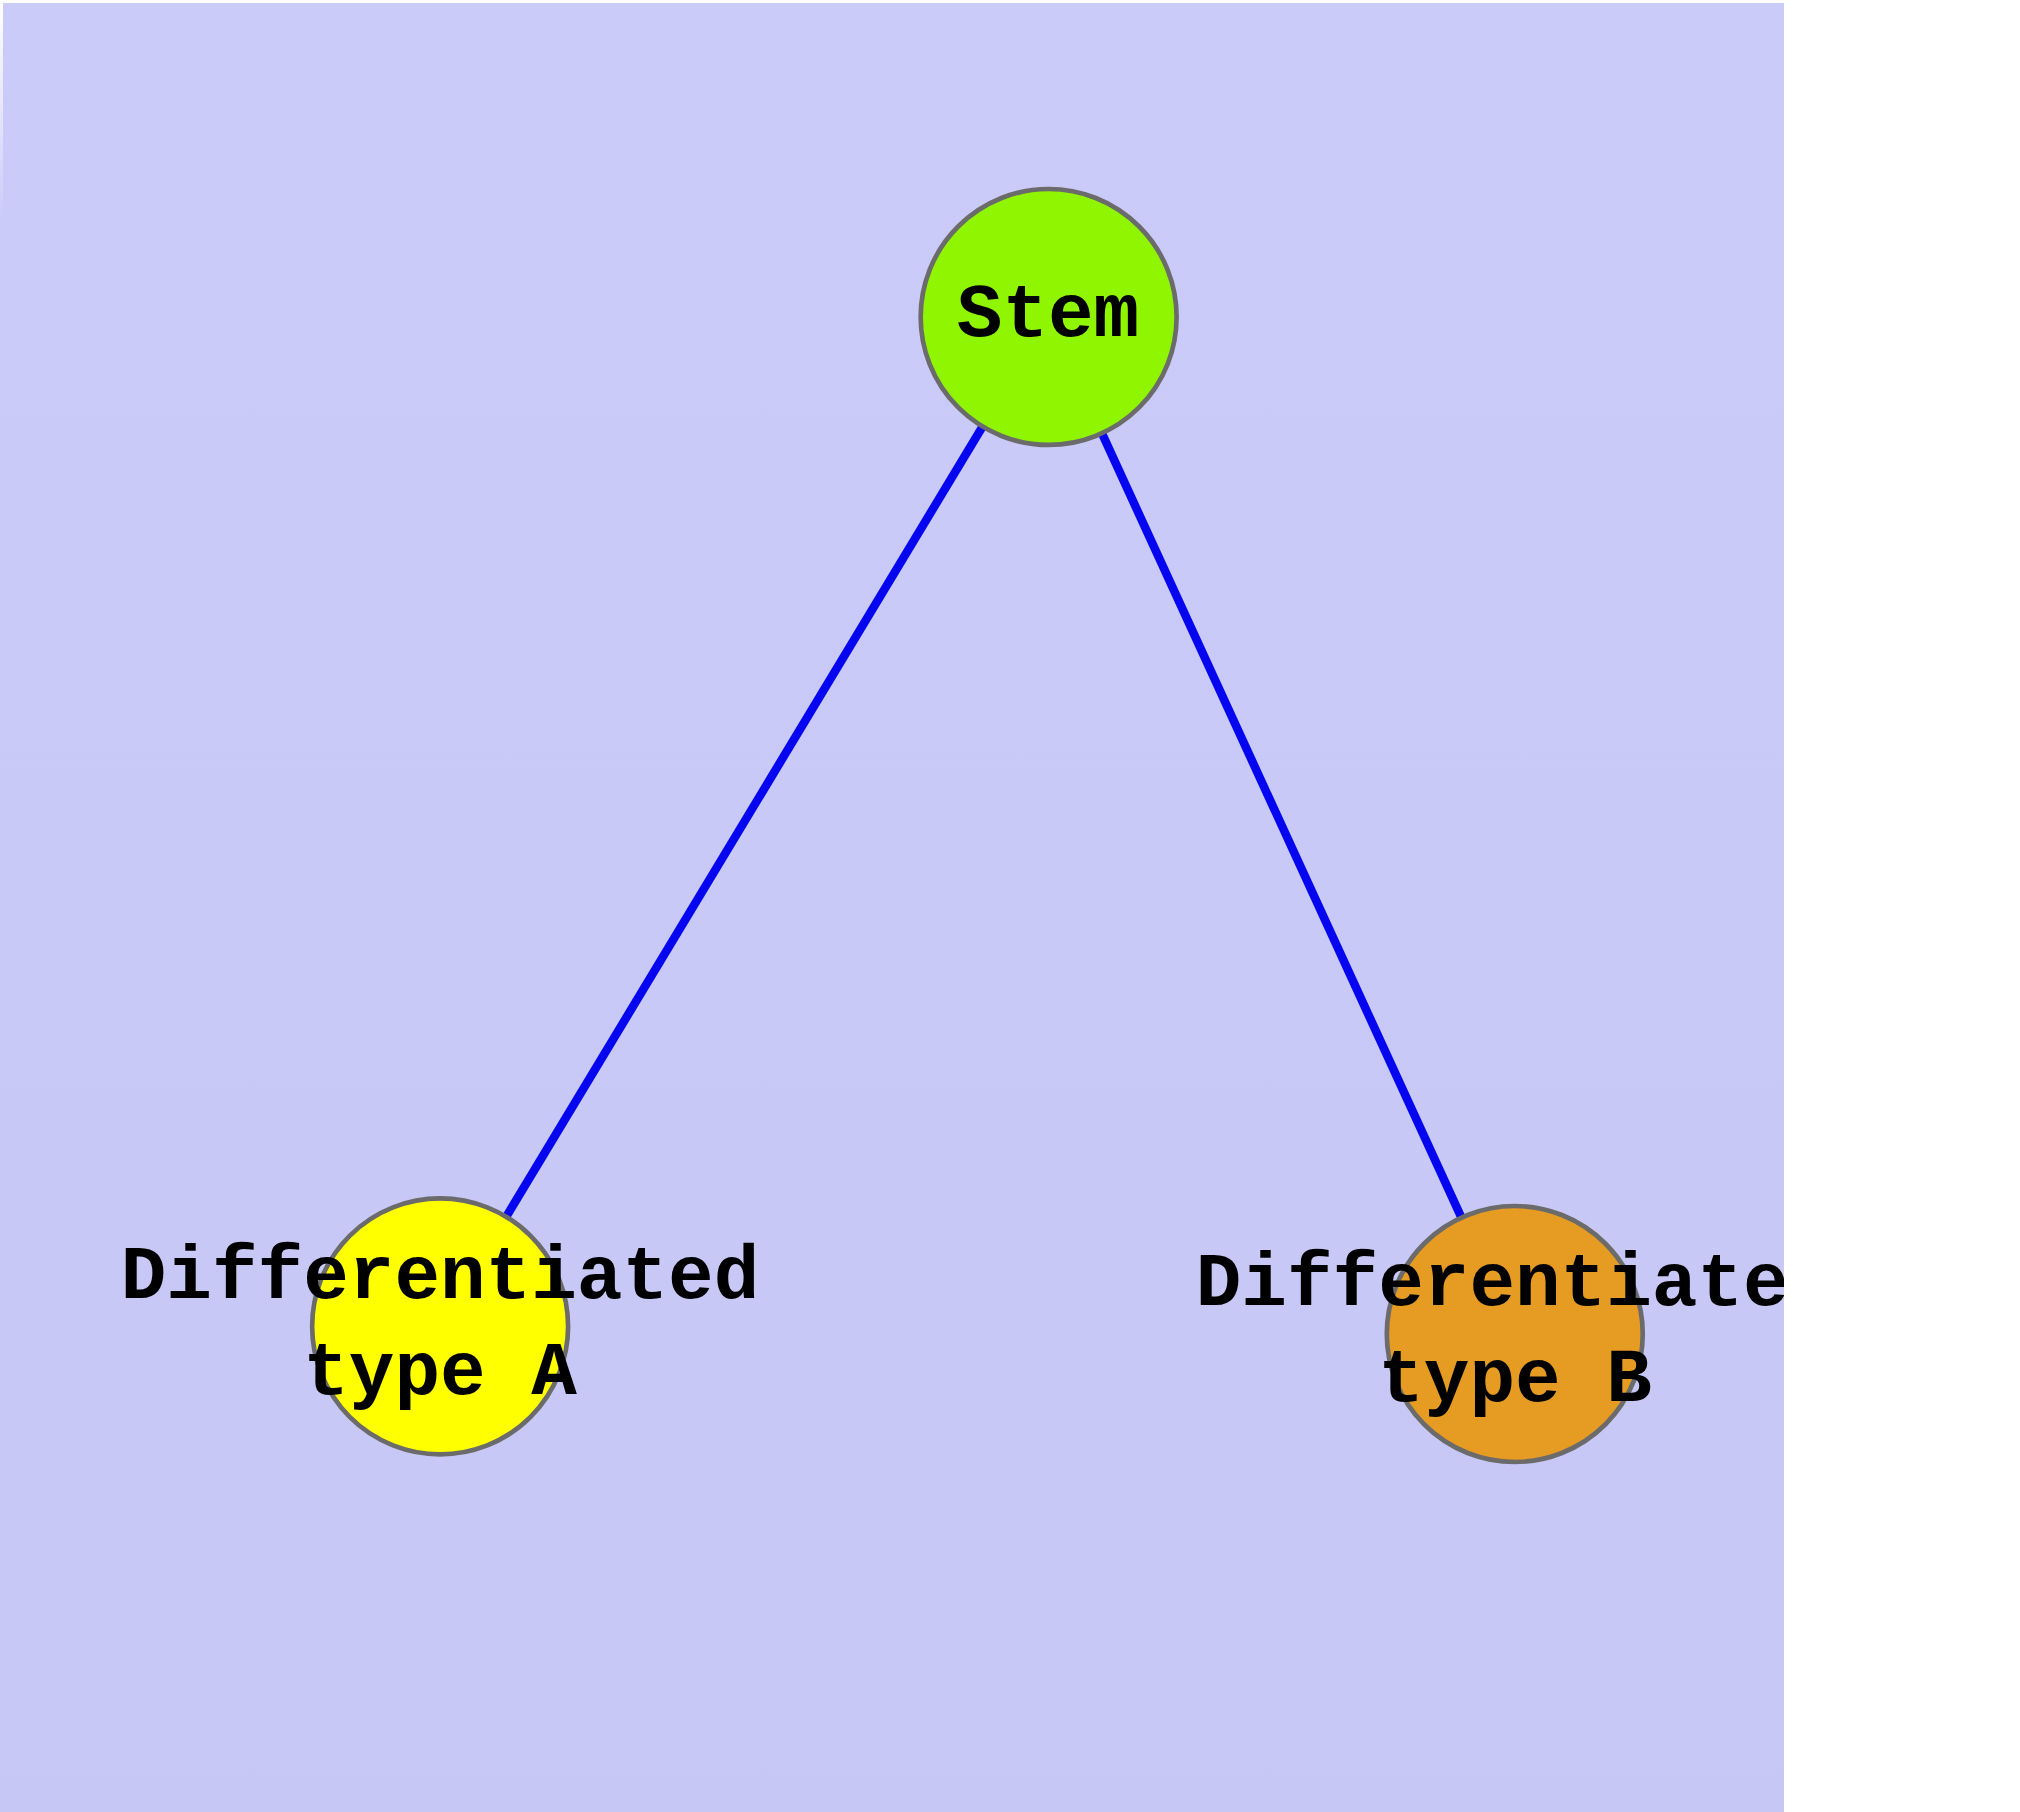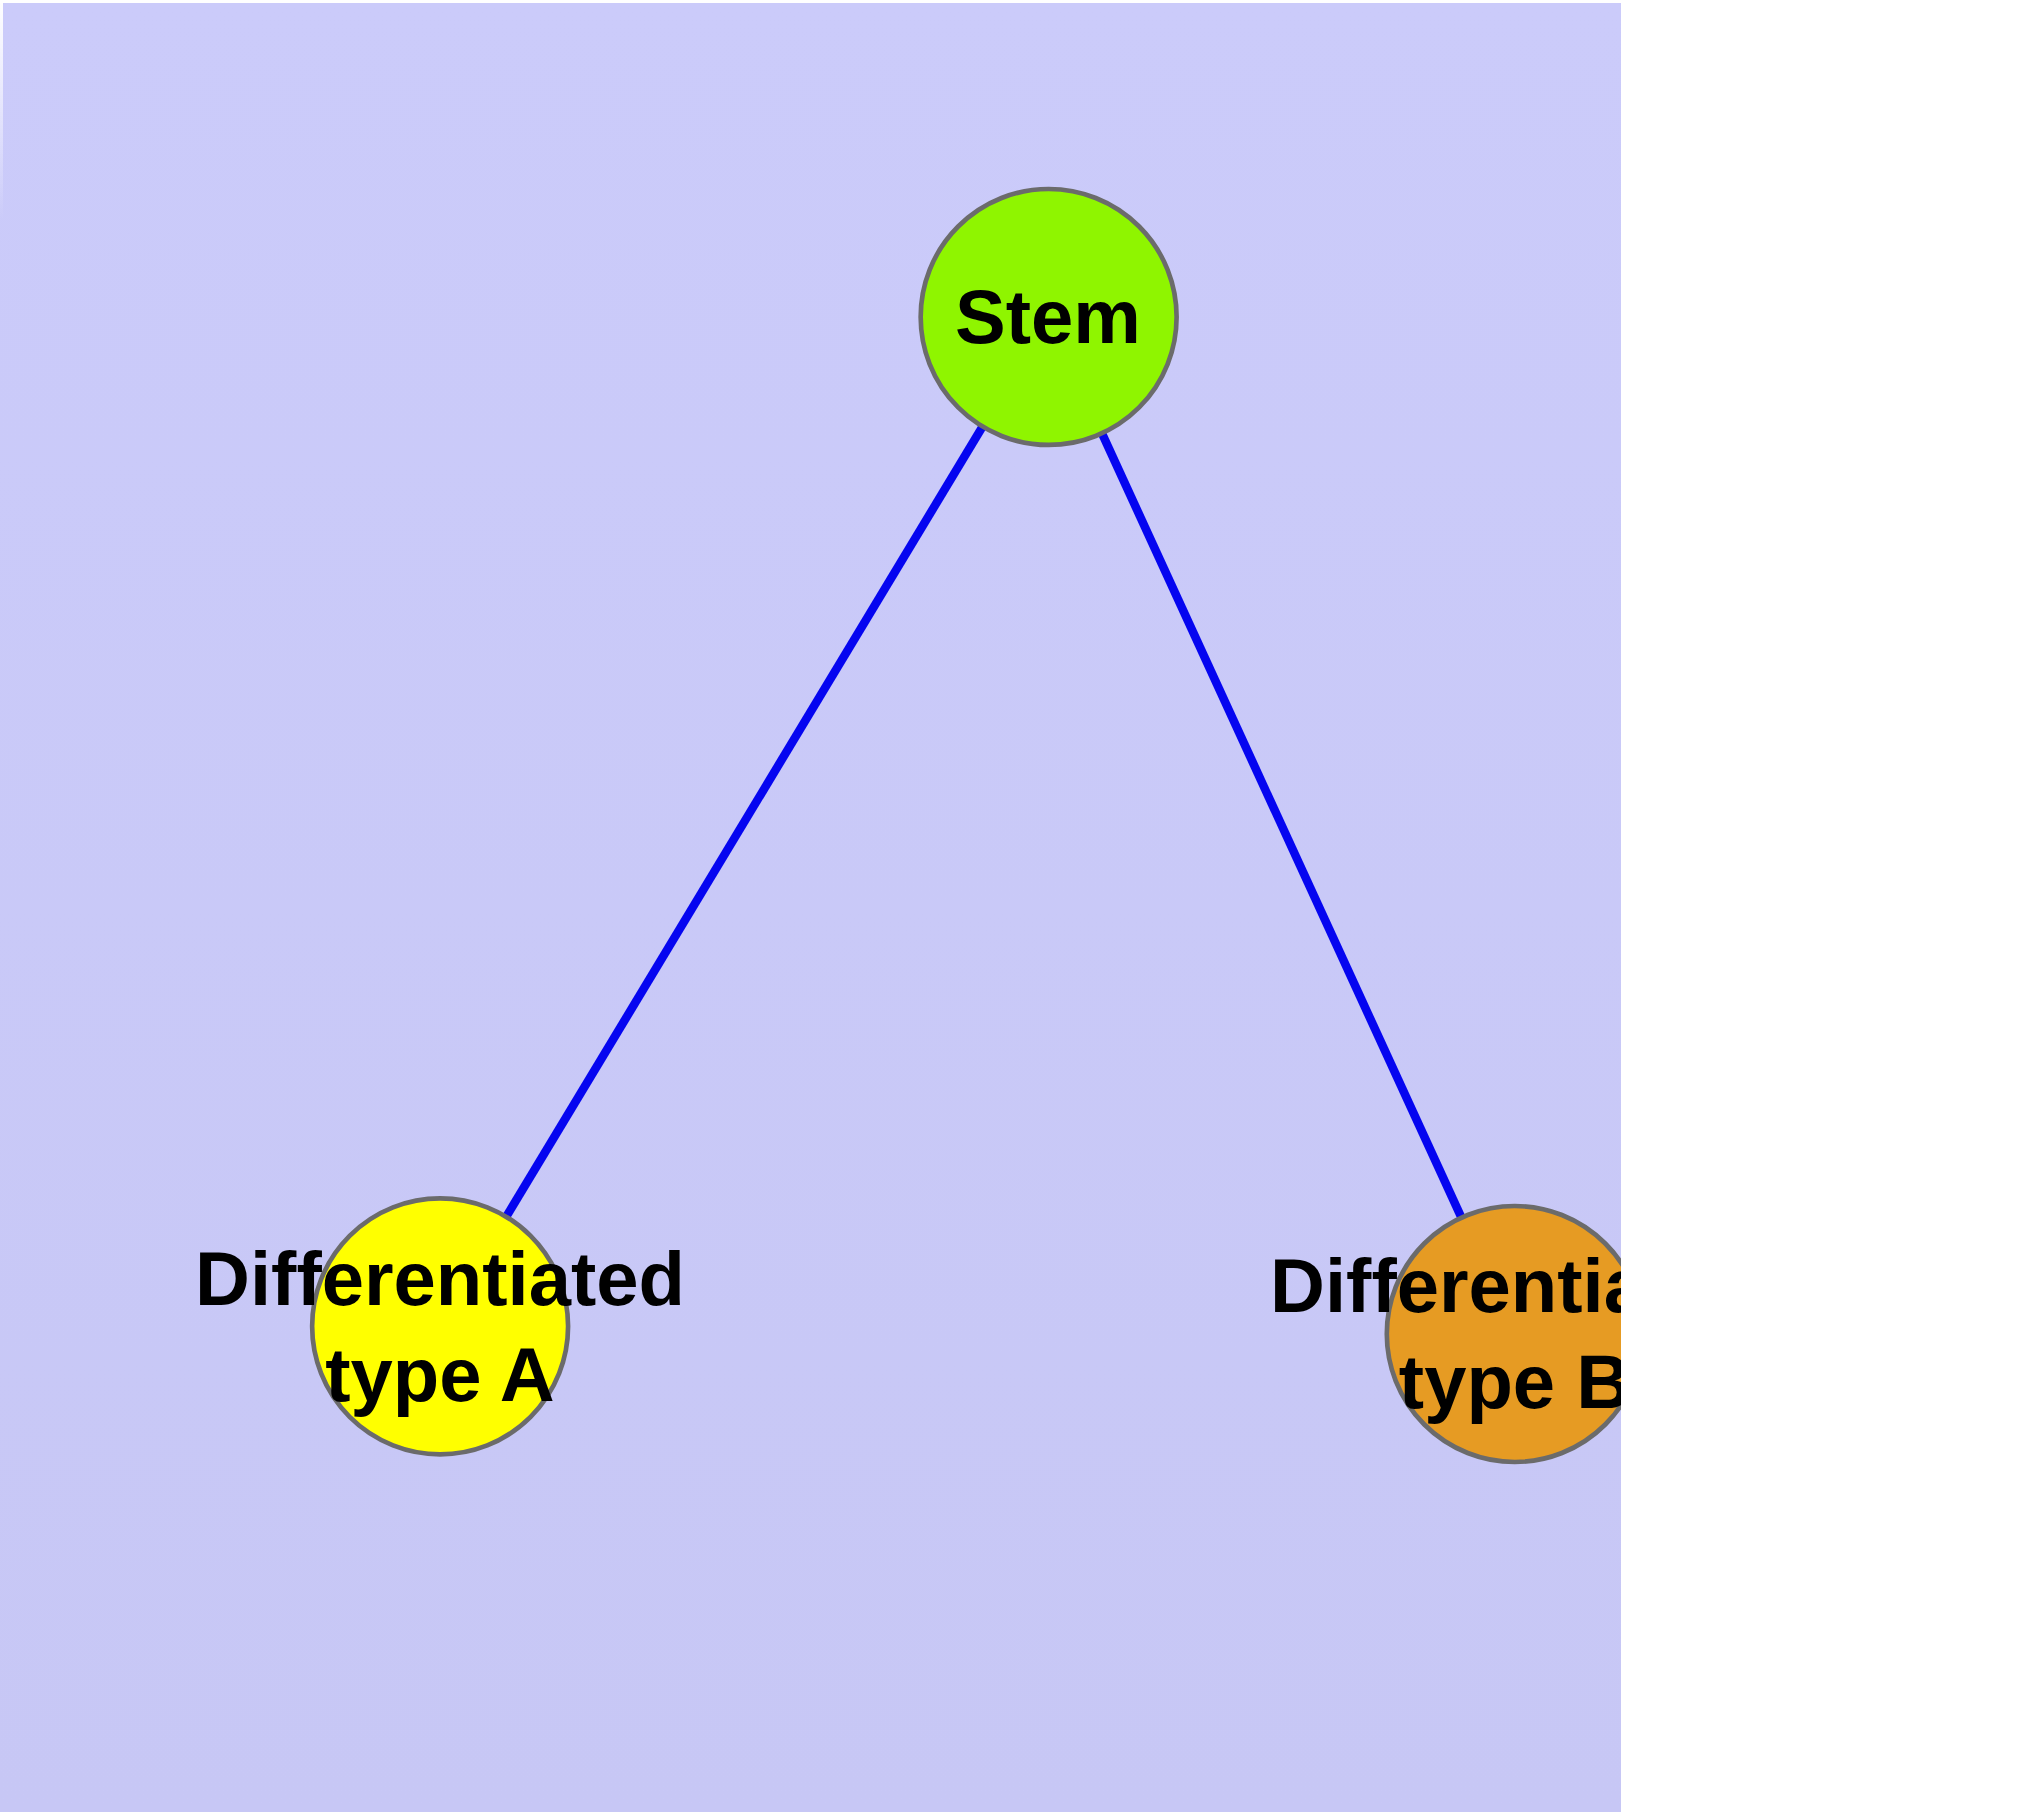--- a/index.html
+++ b/index.html
@@ -2,25 +2,25 @@
 <html style="font-size:13.6px"><head>
 <meta charset="utf-8">
 <style>
   html, body {
     margin: 0;
     padding: 0;
     background: #ffffff;
   }
   .canvas {
     position: relative;
-    width: 1621px;
+    width: 1784px;
     height: 1812px;
     overflow: hidden;
     background: linear-gradient(180deg, #cbcbfa 0%, #c7c7f5 100%);
-    font-family: Liberation Sans, sans-serif;
+    font-family: Liberation Mono, monospace;
   }
   .top-strip {
     position: absolute;
     top: 0; left: 0;
     width: 100%;
     height: 3.4px;
     background: #ffffff;
   }
   .left-strip {
     position: absolute;

